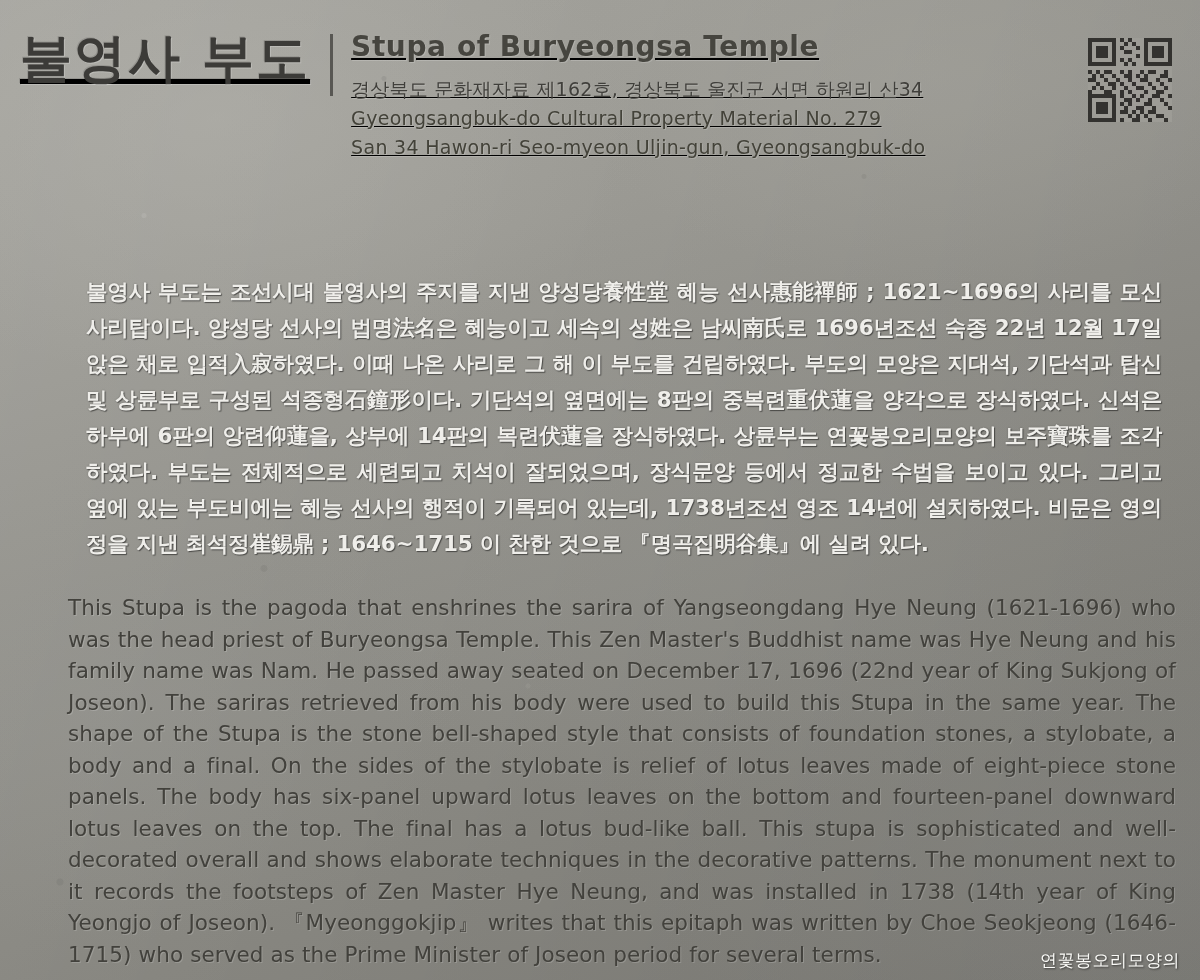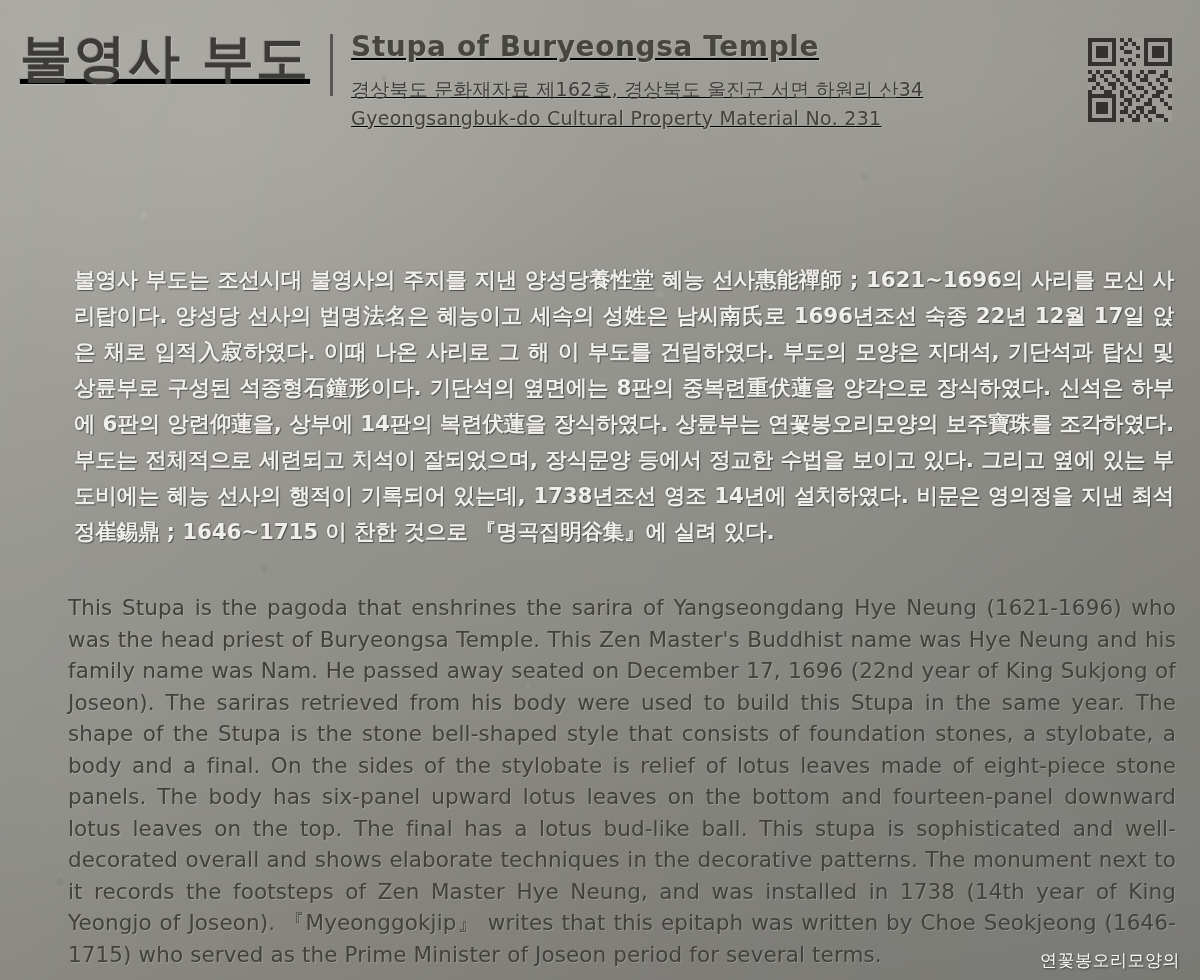--- a/index.html
+++ b/index.html
@@ -123,21 +123,21 @@
     top: 258px;
     left: 70px;
     right: 22px;
     color: #efeeea;
     font-size: 21.5px;
     line-height: 36px;
     letter-spacing: -0.2px;
     text-shadow: 1px 1px 1px rgba(0,0,0,0.45), 0 0 2px rgba(0,0,0,0.25);
     font-weight: 600;
   }
-  .kr-body p { margin: 4px; text-align: justify; }
+  .kr-body p { margin: 16px; text-align: justify; }
 
   
   .en-body {
     position: absolute;
     top: 592px;
     left: 68px;
     right: 24px;
     color: #42413c;
     font-size: 21.5px;
     line-height: 31.5px;
@@ -164,21 +164,22 @@
 <div id="plaque">
 
   <div class="layer header">
     <div class="title-block">
       <div class="kr-title">불영사 부도</div>
       <div class="vbar"></div>
       <div class="title-right">
         <div class="en-title">Stupa of Buryeongsa Temple</div>
         <div class="sub-lines">
           <div class="sub-kr">경상북도 문화재자료 제162호, 경상북도 울진군 서면 하원리 산34</div>
-          <div class="sub-en">Gyeongsangbuk-do Cultural Property Material No. 231</div>
+          <div class="sub-en">Gyeongsangbuk-do Cultural Property Material No. 279</div>
+          <div class="sub-en">San 34  Hawon-ri  Seo-myeon  Uljin-gun,  Gyeongsangbuk-do</div>
         </div>
       </div>
     </div>
   </div>
 
   <div class="layer qr">
     <svg width="84" height="84" viewBox="0 0 21 21" shape-rendering="crispEdges" aria-hidden="true">
       <rect width="21" height="21" fill="#9d9c96"></rect>
       <g fill="#33322f">
 

